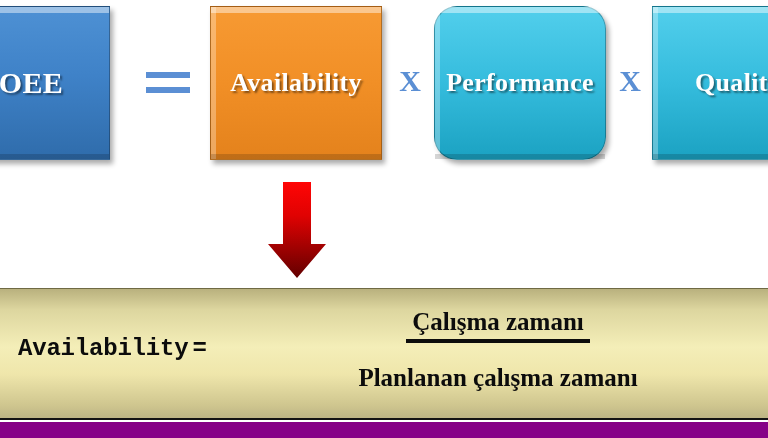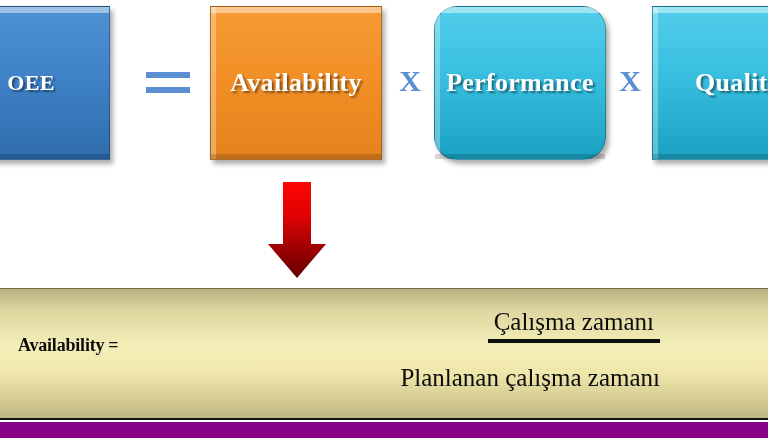--- a/index.html
+++ b/index.html
@@ -66,21 +66,21 @@
     white-space: nowrap;
     text-shadow: 2px 2px 2px rgba(0,0,0,0.45);
   }
 
   
   #box-oee {
     left: -48px;
     width: 158px;
     background: linear-gradient(to bottom, #4e91d4 0%, #3f82c8 45%, #2f6cab 100%);
   }
-  #box-oee .term-label { font-size: 22px; }
+  #box-oee .term-label { font-size: 30px; }
 
   
   #box-availability {
     left: 210px;
     width: 172px;
     background: linear-gradient(to bottom, #f79a33 0%, #f18f26 50%, #e4821c 100%);
   }
 
   
   #box-performance {
@@ -151,37 +151,37 @@
     border-top: 1px solid #6f6a44;
     border-bottom: 2px solid #141414;
     box-sizing: border-box;
   }
 
   #formula-lhs {
     position: absolute;
     left: 18px;
     top: 46px;
     color: #0c0c0c;
-    font-family: Liberation Serif, serif;
-    font-weight: bold;
-    font-size: 18px;
+    font-family: Liberation Mono, monospace;
+    font-weight: bold;
+    font-size: 24px;
     letter-spacing: -0.2px;
     white-space: nowrap;
   }
   #formula-lhs .eq-sign { margin-left: 4px; }
 
   #fraction {
     position: absolute;
-    left: 300px;
+    left: 318px;
     top: 18px;
     width: 360px;
-    text-align: right;
+    text-align: center;
     color: #0c0c0c;
     font-family: "Liberation Serif", "DejaVu Serif", serif;
-    font-weight: normal;
+    font-weight: bold;
     font-size: 25px;
     line-height: 1.18;
   }
   #fraction .numerator {
     display: inline-block;
     padding: 0 6px 2px 6px;
     border-bottom: 4px solid #0c0c0c;
     white-space: nowrap;
   }
   #fraction .denominator {

